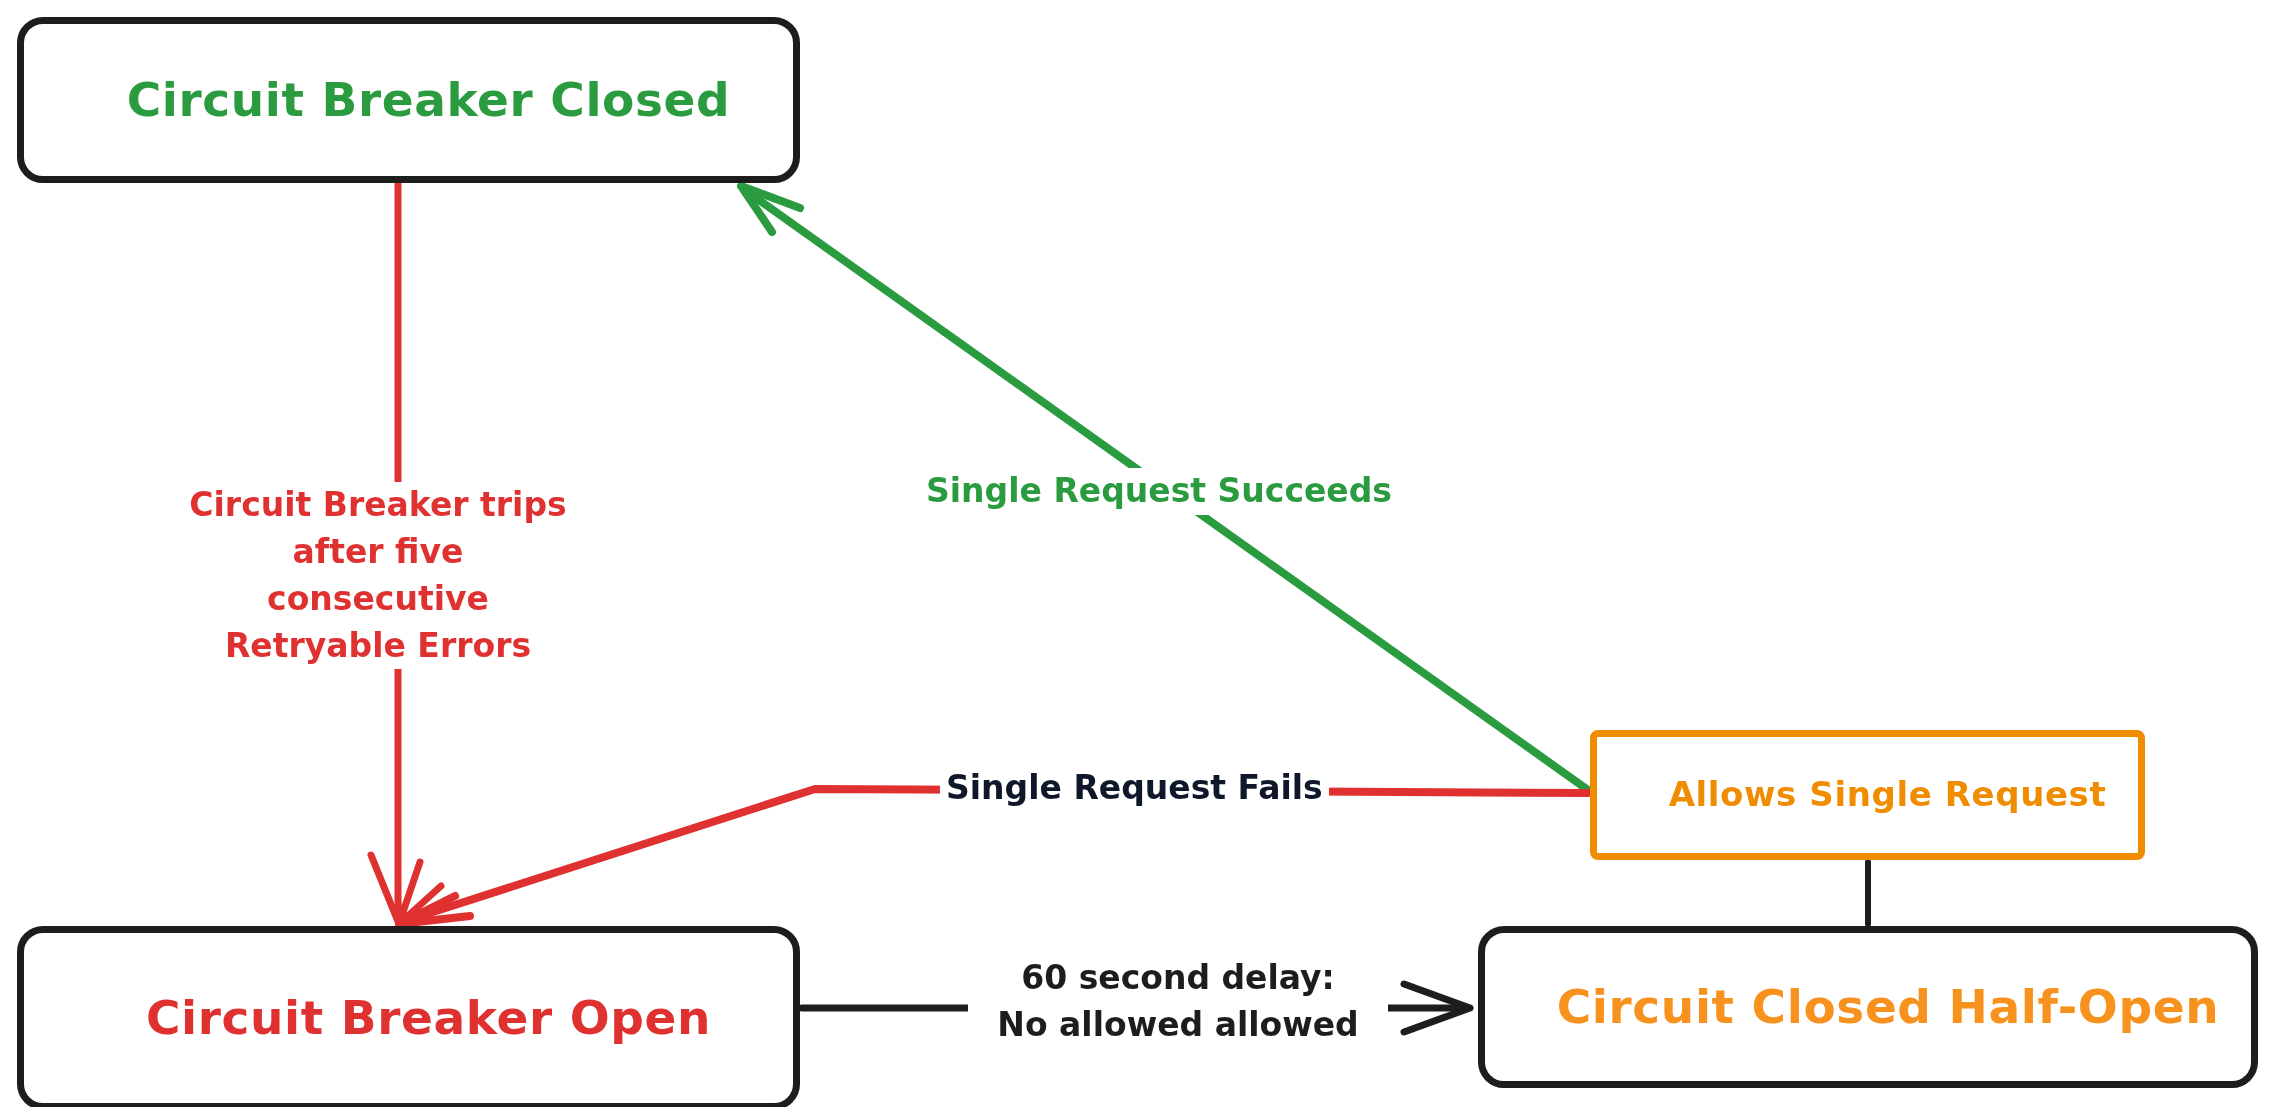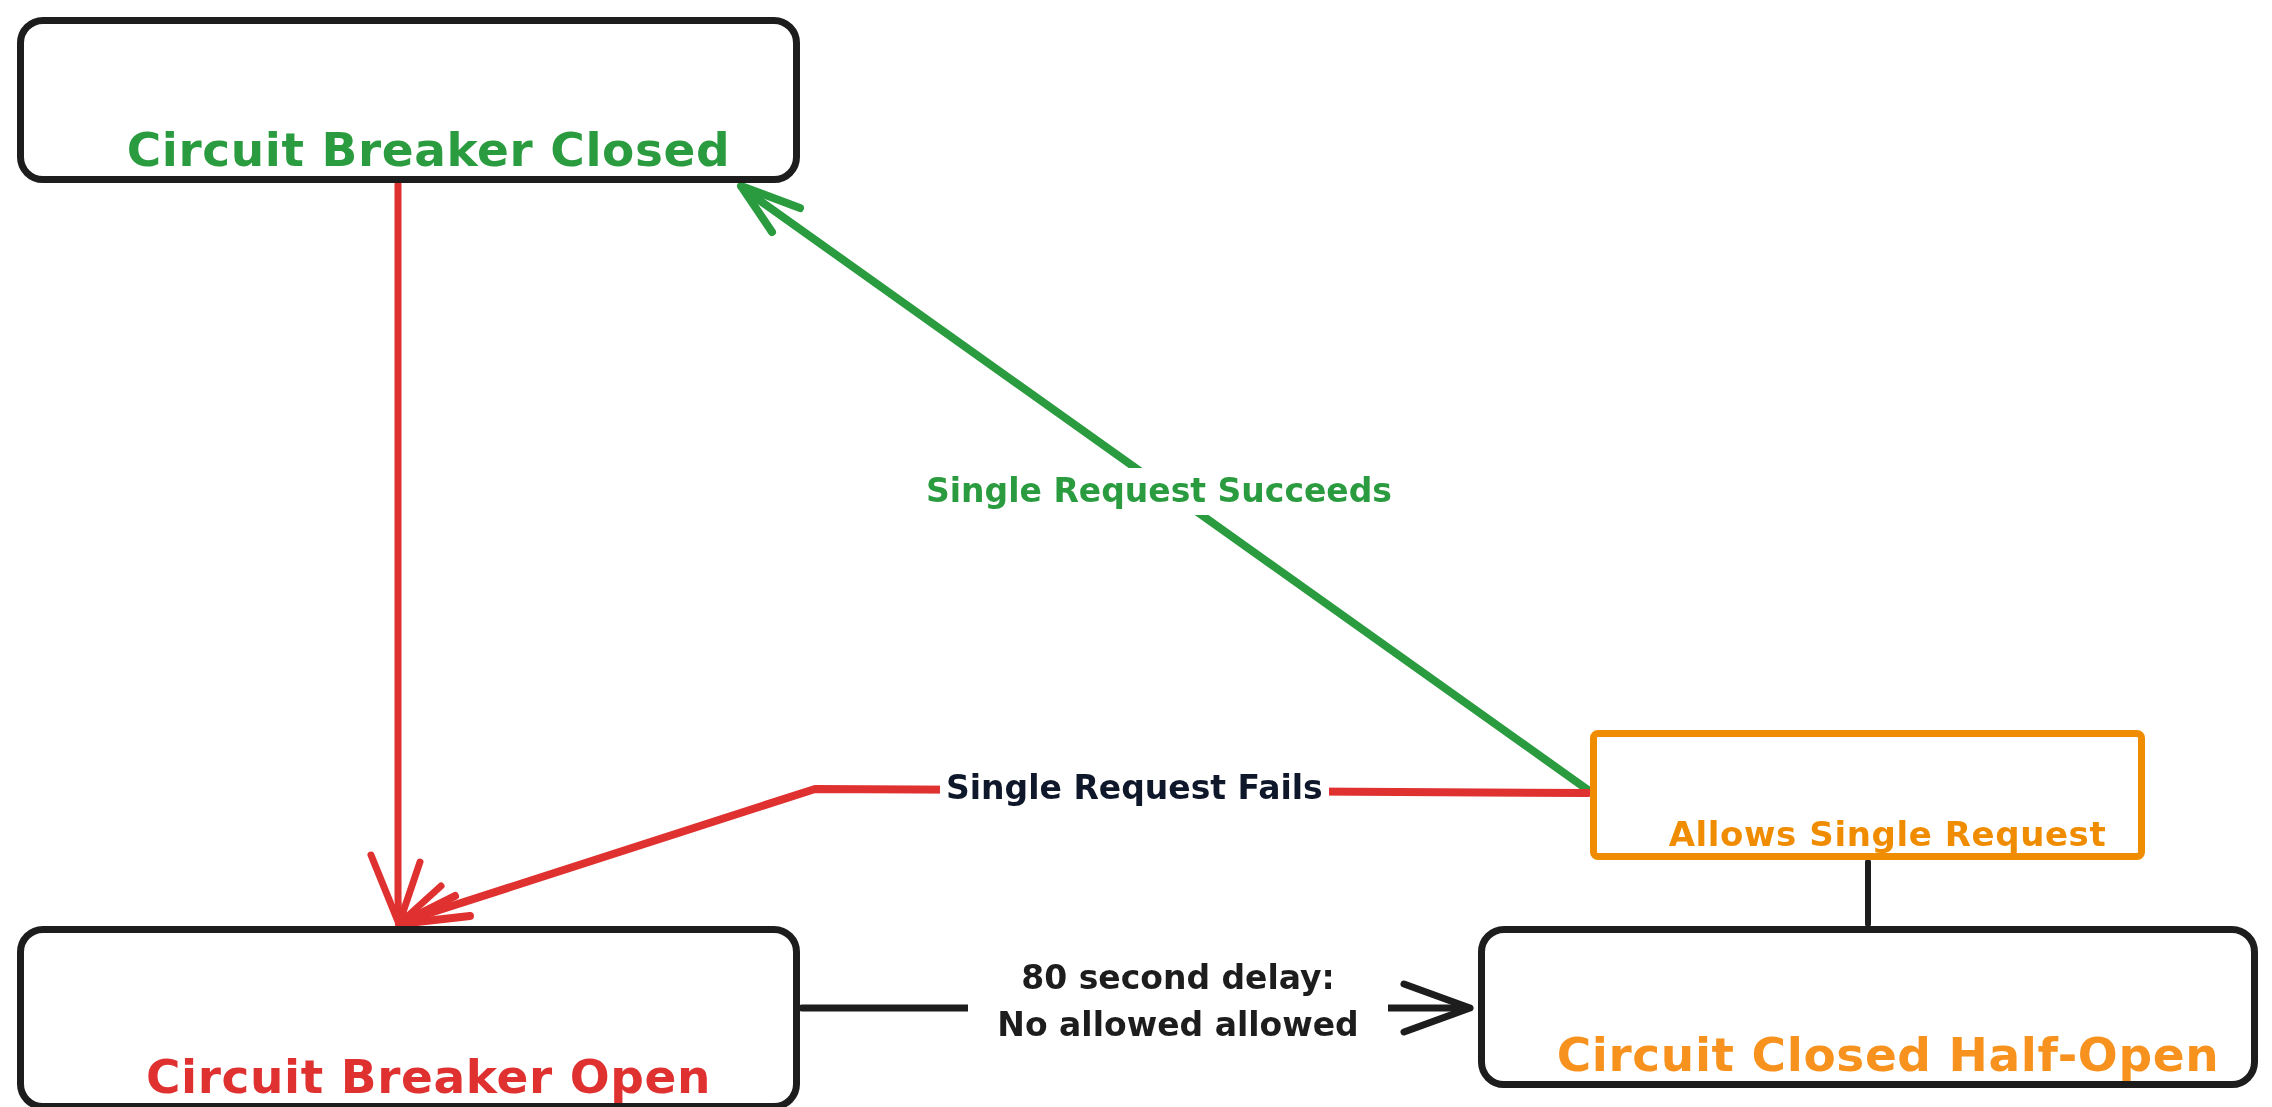--- a/index.html
+++ b/index.html
@@ -20,21 +20,21 @@
     position: absolute;
     left: 0;
     top: 0;
     width: 2272px;
     height: 1107px;
   }
   .node {
     position: absolute;
     box-sizing: border-box;
     display: flex;
-    align-items: flex-end;
+    align-items: center;
     justify-content: center;
     background: #ffffff;
     border-style: solid;
     border-radius: 26px;
     text-align: center;
     padding-left: 40px;
   }
   .node-black {
     border-color: #1d1d1d;
     border-width: 7px;
@@ -131,23 +131,28 @@
   </div>
 
   <div class="node node-orange-border" id="node-allows">
     <span class="node-label">Allows Single Request</span>
   </div>
 
   <div class="node node-black" id="node-half">
     <span class="node-label">Circuit Closed Half-Open</span>
   </div>
 
+  <div class="edge-label multiline" id="label-trips">
+    <div>Circuit Breaker trips</div>
+    <div>after five consecutive</div>
+    <div>Retryable Errors</div>
+  </div>
 
   <div class="edge-label" id="label-succeeds">Single Request Succeeds</div>
 
   <div class="edge-label" id="label-fails">Single Request Fails</div>
 
   <div class="edge-label multiline" id="label-delay">
-    <div>80 second delay:</div>
+    <div>60 second delay:</div>
     <div>No allowed allowed</div>
   </div>
 
 </div>
 
 </body></html>

